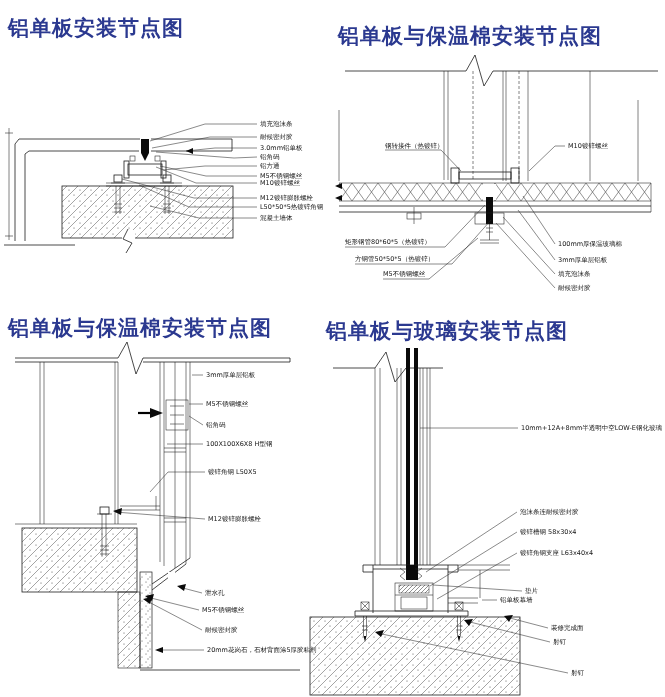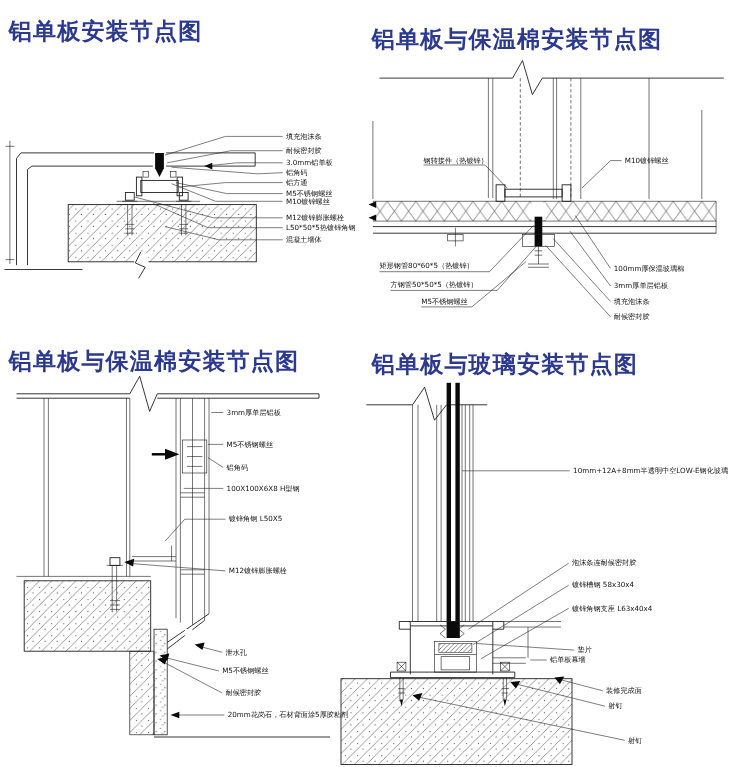--- a/index.html
+++ b/index.html
@@ -18,21 +18,21 @@
   .ldr{stroke:#2a2a2a;stroke-width:0.55;fill:none;}
 </style>
 </head>
 <body>
 
 <div id="sheet">
 
   <div class="dtitle" style="left:8px;top:14px">铝单板安装节点图</div>
   <div class="dtitle" style="left:338px;top:22px">铝单板与保温棉安装节点图</div>
   <div class="dtitle" style="left:8px;top:314px">铝单板与保温棉安装节点图</div>
-  <div class="dtitle" style="left:338px;top:317px">铝单板与玻璃安装节点图</div>
+  <div class="dtitle" style="left:326px;top:317px">铝单板与玻璃安装节点图</div>
 
   <svg style="left:0;top:0" width="333" height="300" viewBox="0 0 333 300">
     <defs>
       <pattern id="conc1" width="11" height="11" patternUnits="userSpaceOnUse">
         <path d="M-1,12 L12,-1" stroke="#4a4a4a" stroke-width="0.5" fill="none"></path>
         <circle cx="3" cy="3" r="0.55" fill="#4a4a4a"></circle>
           <circle cx="8" cy="8" r="0.55" fill="#4a4a4a"></circle>
       </pattern>
     </defs>
     <g>

